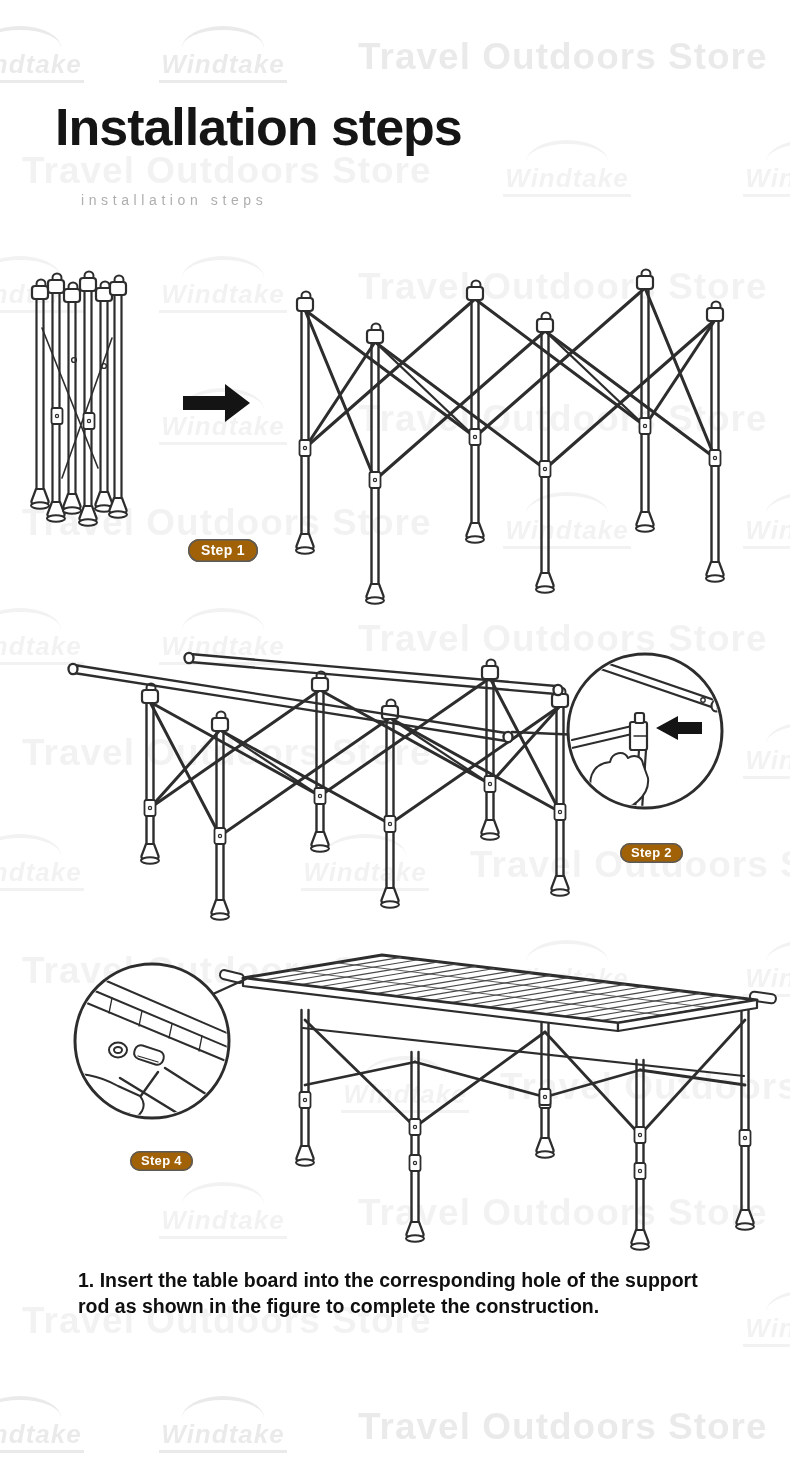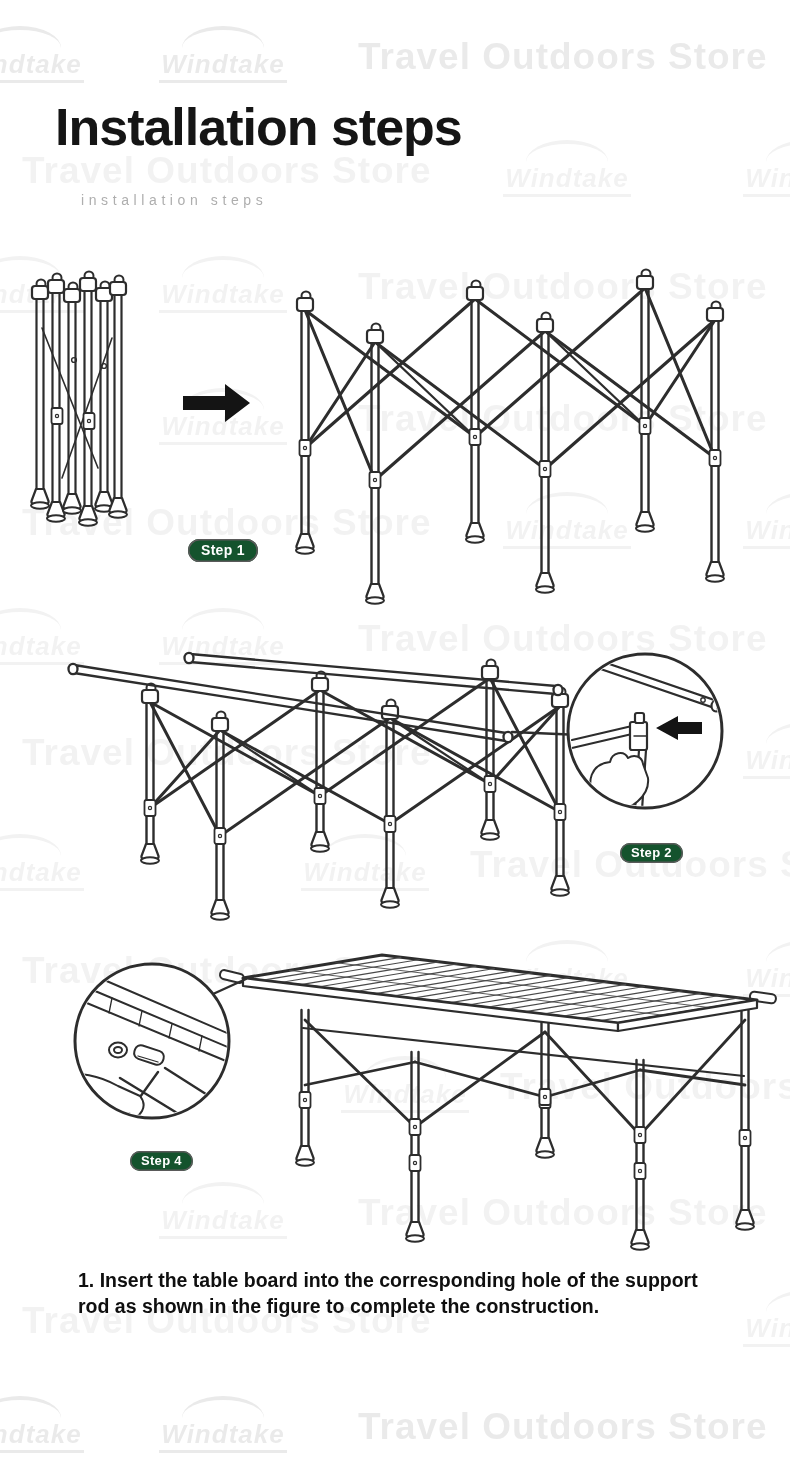--- a/index.html
+++ b/index.html
@@ -15,21 +15,21 @@
   .wm-logo b{font-style:italic;font-weight:700;font-size:26px;letter-spacing:1px;border-bottom:3px solid;padding:0 2px 1px;}
   
   .title{position:absolute;left:55px;top:100px;margin:0;font-size:52px;line-height:1.05;
          font-weight:700;color:#151515;letter-spacing:-1px;z-index:3;}
   .subtitle{position:absolute;left:81px;top:192px;font-size:14px;color:#aeaeae;
             letter-spacing:4.6px;font-weight:400;z-index:3;}
   
   .illus{position:absolute;left:0;z-index:2;pointer-events:none;}
   #svg1{top:268px;} #svg2{top:612px;} #svg3{top:948px;}
   
-  .badge{position:absolute;z-index:4;background:#14532d;color:#fff;font-weight:700;
+  .badge{position:absolute;z-index:4;background:#a16207;color:#fff;font-weight:700;
          border-radius:14px;padding:3px 13px 4px;font-size:14px;letter-spacing:.3px;
          box-shadow:0 0 0 1.5px #5a5a5a inset;}
   #badge2,#badge3{font-size:13px;padding:2px 11px 3px;}
   
   .instructions{position:absolute;left:78px;top:1268px;width:642px;z-index:3;}
   .instructions p{margin:0 0 10px;font-size:19.5px;line-height:1.32;font-weight:700;color:#0f0f0f;}
 </style>
 </head>
 <body>
 

